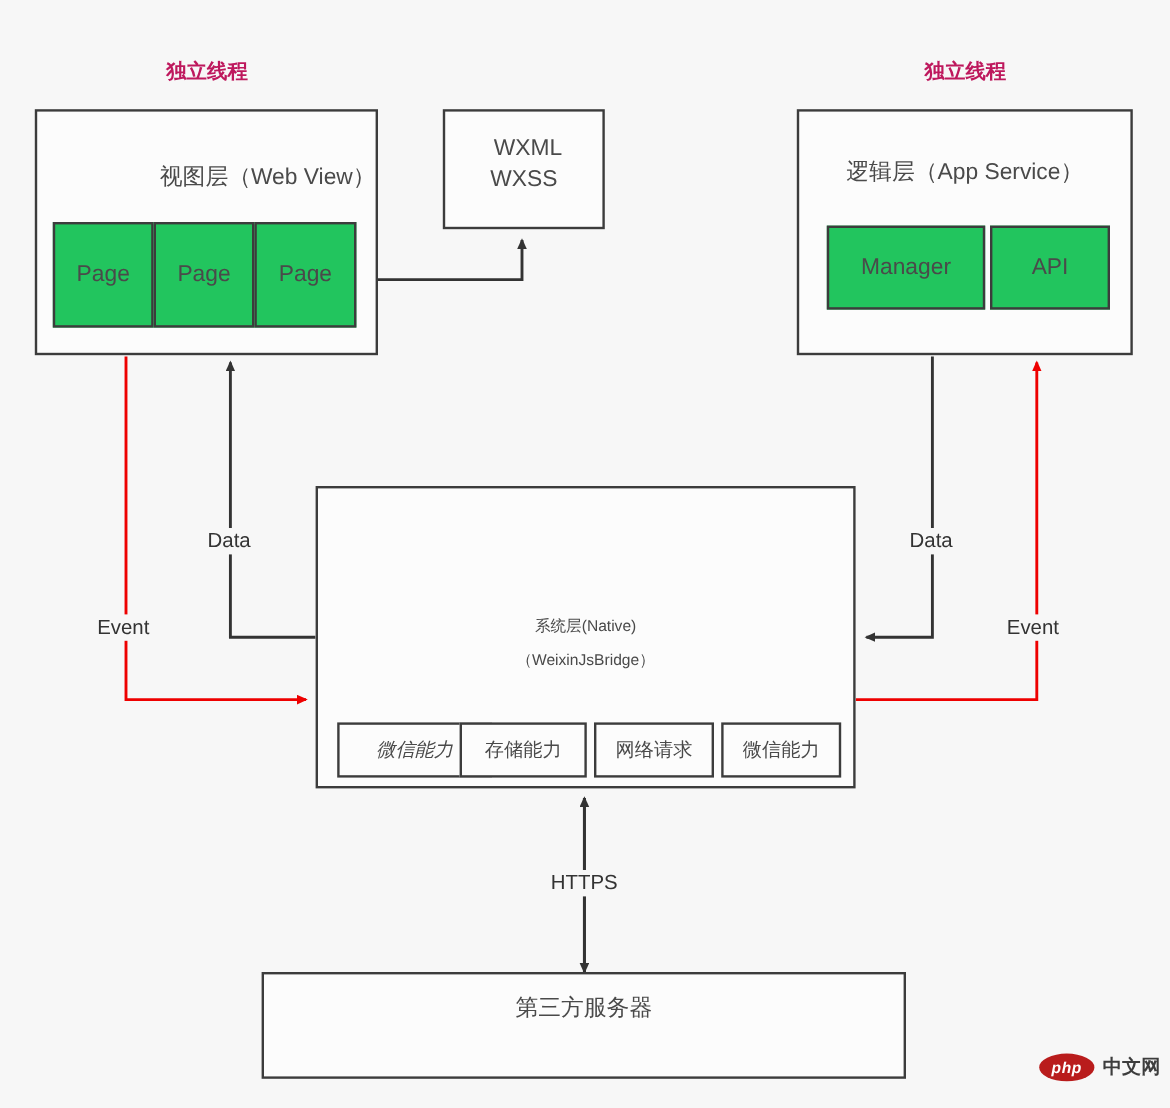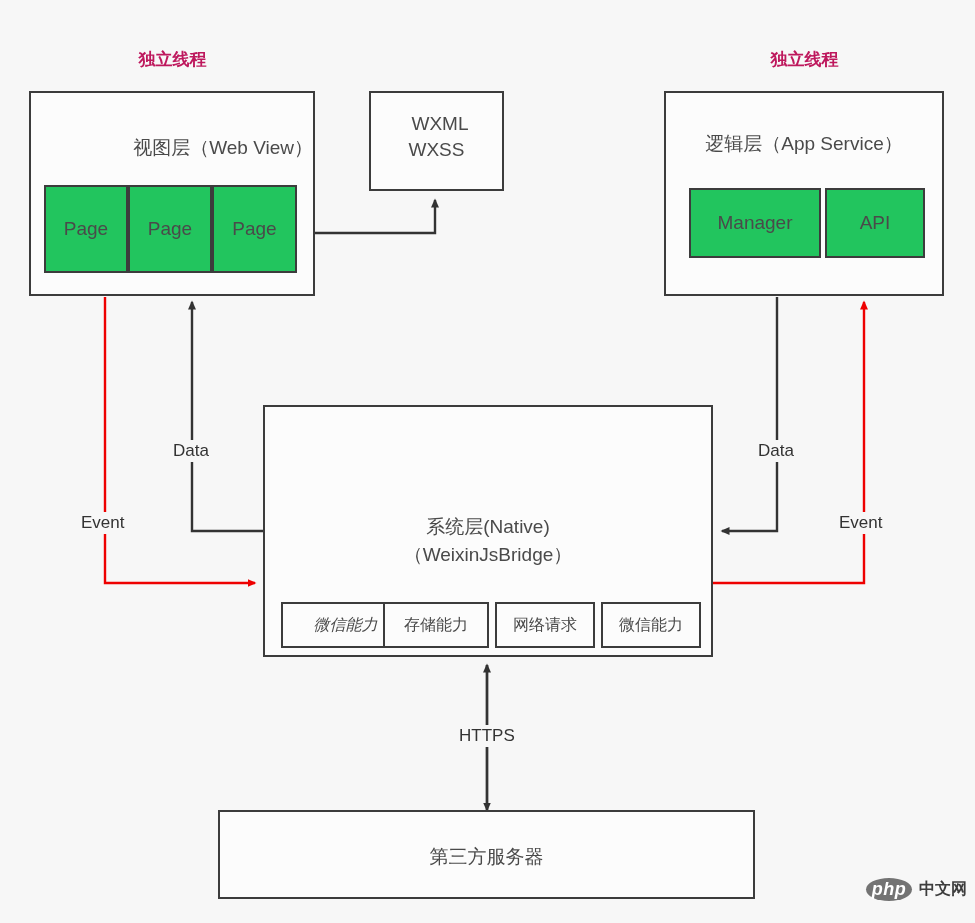--- a/index.html
+++ b/index.html
@@ -78,40 +78,40 @@
     color: #333;
     background: #f7f7f7;
     padding: 1px 3px;
     white-space: nowrap;
   }
   .center-title {
     position: absolute;
     left: 263px;
     width: 450px;
     text-align: center;
-    font-size: 19px;
+    font-size: 13px;
     color: #4a4a4a;
     line-height: 1.45;
   }
   
   #watermark {
     position: absolute;
     left: 866px;
     top: 878px;
     display: flex;
     align-items: center;
     gap: 7px;
   }
   .php-badge {
     width: 46px;
     height: 23px;
     border-radius: 50%;
-    background: #737373;
+    background: #b91c1c;
     color: #ffffff;
-    font-size: 18px;
+    font-size: 13px;
     font-style: italic;
     font-weight: bold;
     display: flex;
     align-items: center;
     justify-content: center;
     letter-spacing: 0.5px;
   }
   .wm-text {
     font-size: 16px;
     color: #3d3d3d;
@@ -201,21 +201,21 @@
     <span>网络请求</span>
   </div>
   <div class="capbox" style="left:383px; top:602px; width:106px; height:46px;">
     <span>存储能力</span>
   </div>
   <div class="capbox" style="left:601px; top:602px; width:100px; height:46px;">
     <span>微信能力</span>
   </div>
 
   <div class="box" style="left:218px; top:810px; width:537px; height:89px;">
-    <div class="box-title" style="top:32px;">第三方服务器</div>
+    <div class="box-title" style="top:16px;">第三方服务器</div>
   </div>
 
   <div class="edge-label" style="left:78px; top:512px;">Event</div>
   <div class="edge-label" style="left:170px; top:440px;">Data</div>
   <div class="edge-label" style="left:755px; top:440px;">Data</div>
   <div class="edge-label" style="left:836px; top:512px;">Event</div>
   <div class="edge-label" style="left:456px; top:725px;">HTTPS</div>
 
   <div id="watermark">
     <span class="php-badge">php</span>

